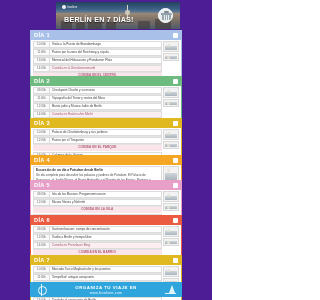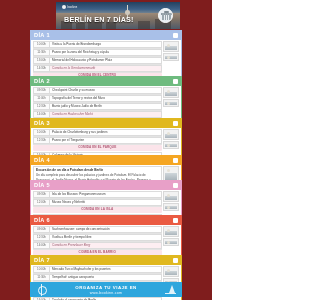--- a/index.html
+++ b/index.html
@@ -2,21 +2,21 @@
 <html><head>
 <meta charset="utf-8">
 <style>
   * { box-sizing: border-box; margin: 0; padding: 0; }
   html, body {
     width: 212px; height: 300px;
     background: #ffffff;
     font-family: "Liberation Sans", sans-serif;
     overflow: hidden;
   }
-  .page { width: 212px; height: 300px; position: relative; background:#7f1d1d;padding-left:34px; }
+  .page { width: 212px; height: 300px; position: relative; background:#4c1d95;padding-left:34px; }
 
   
   .hero {
     position: absolute; left: 56px; top: 2px;
     width: 124px; height: 27px;
     background: linear-gradient(180deg,#2b4a6e 0%, #3a5c80 38%, #8e7f74 62%, #b99b85 82%, #6e7b8c 100%);
     overflow: hidden;
   }
   .hero-sky {
     position:absolute; left:0; top:0; width:100%; height:45%;

